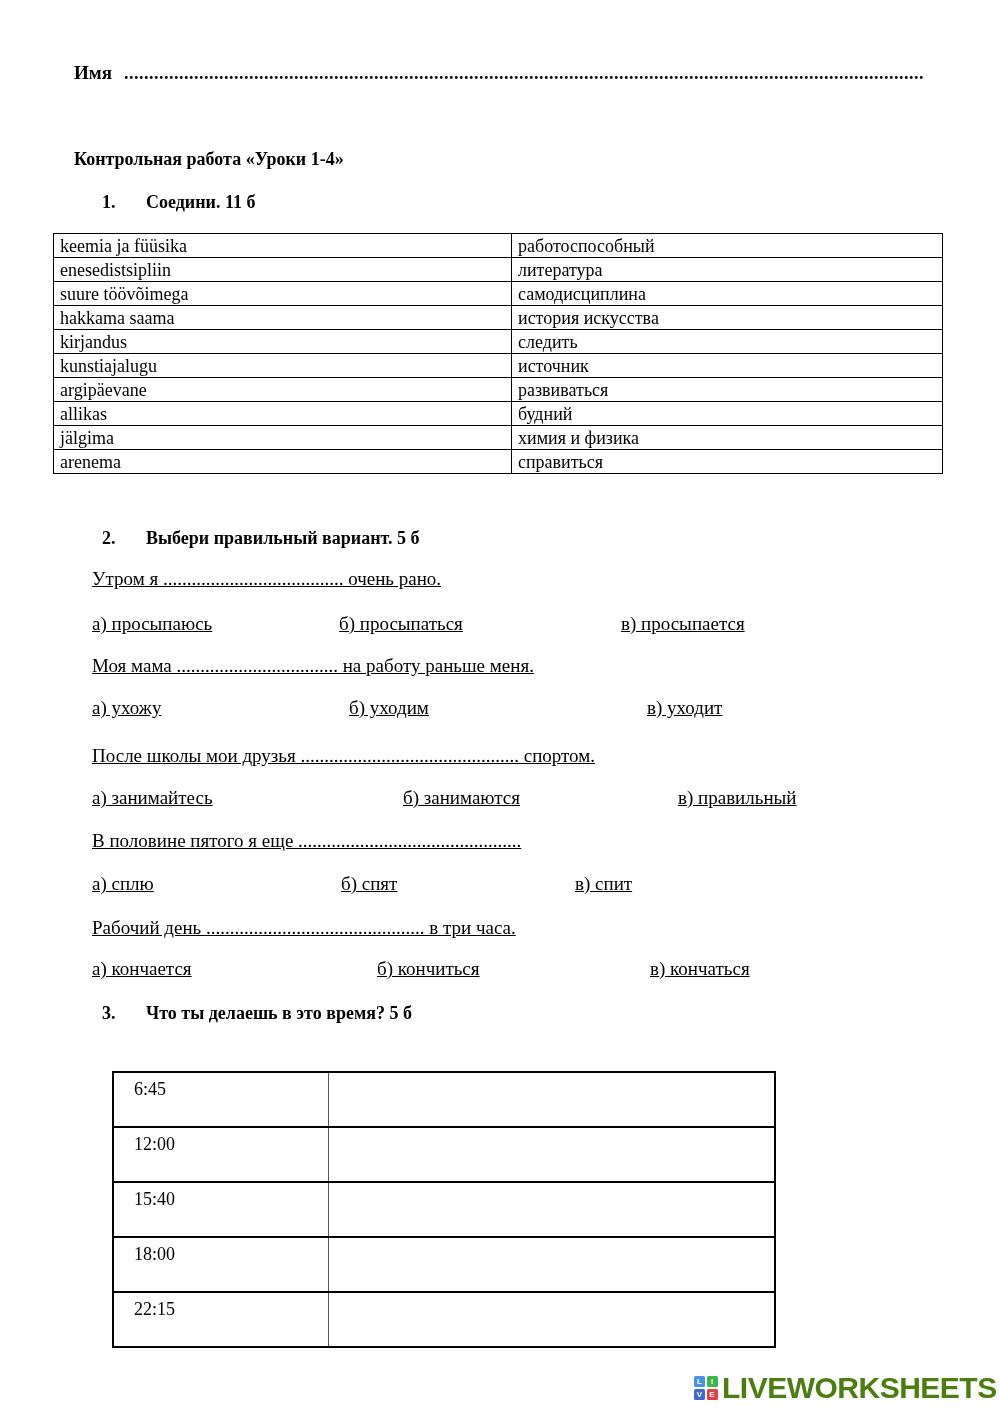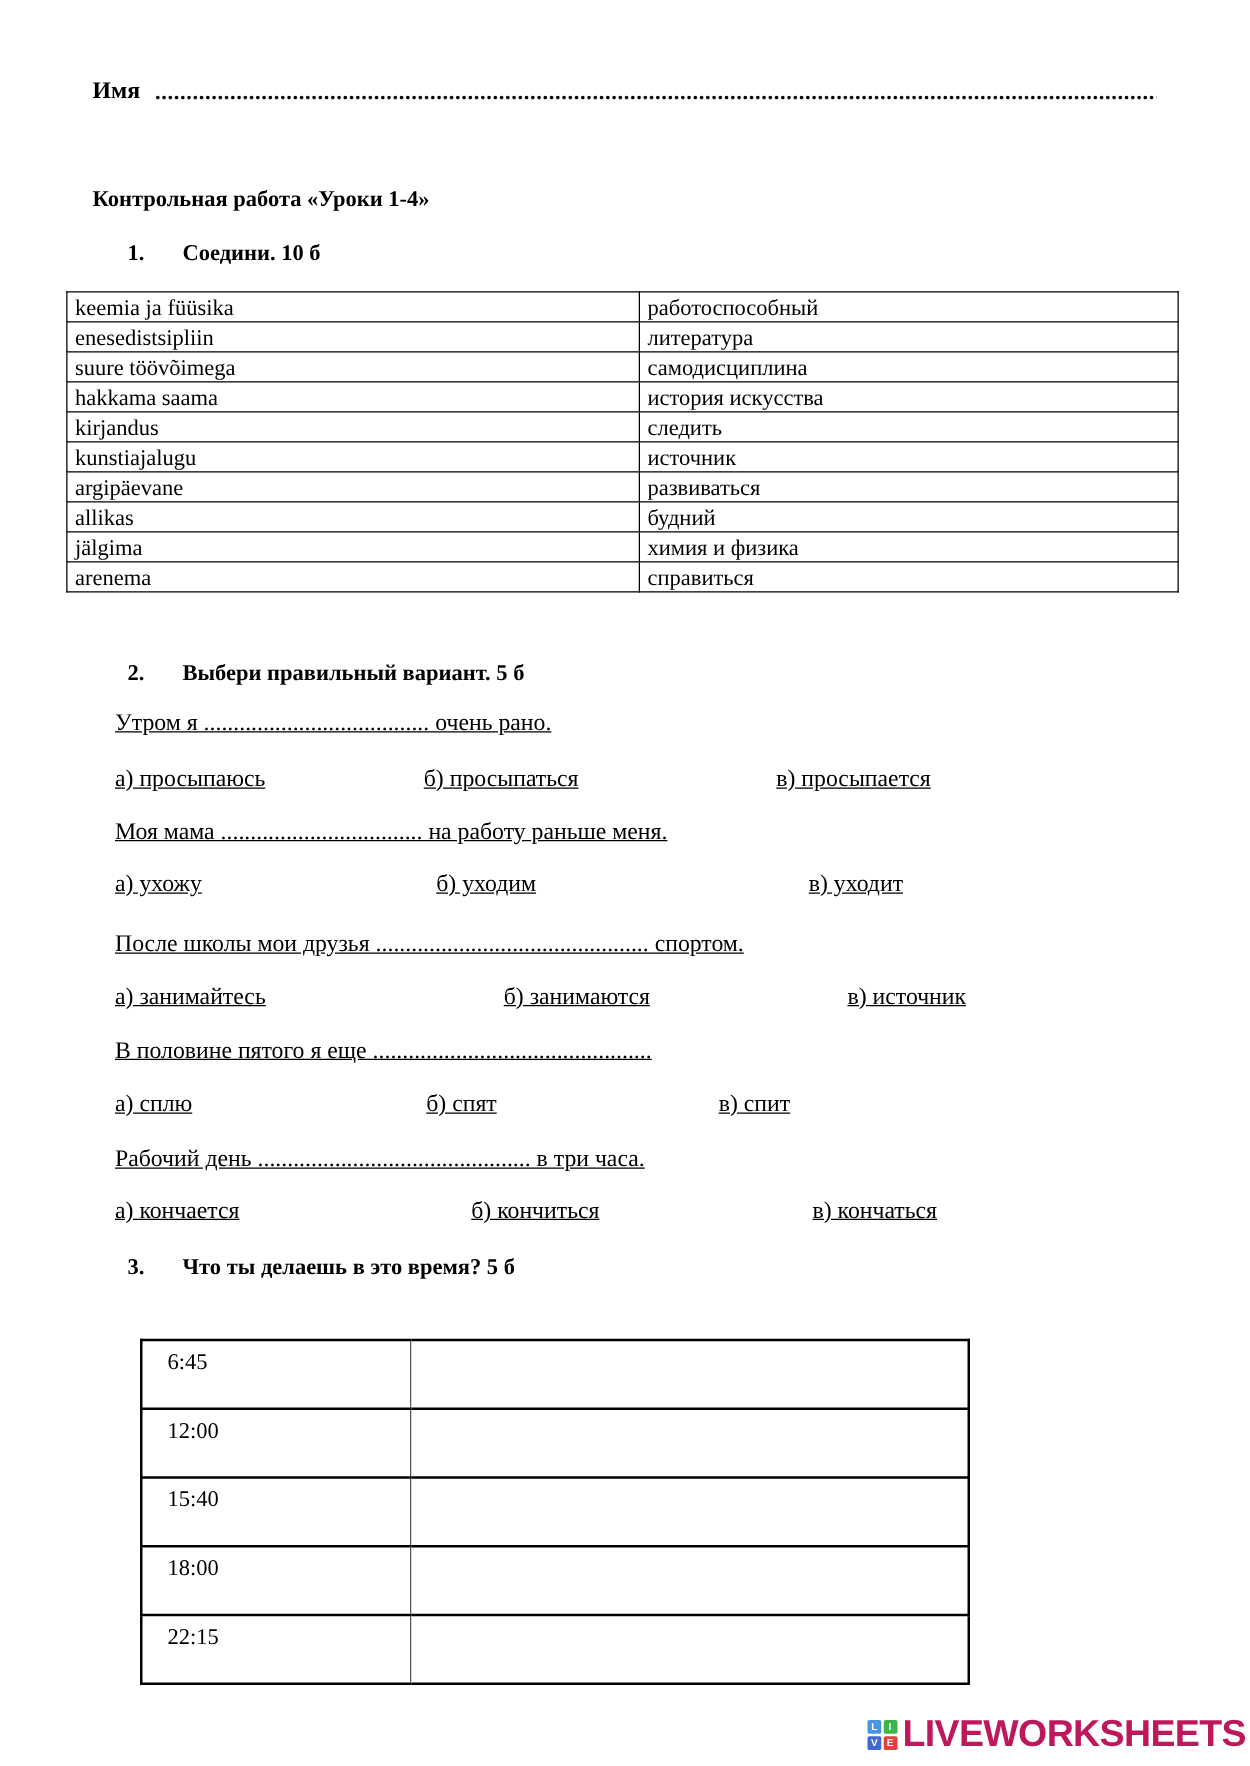--- a/index.html
+++ b/index.html
@@ -67,21 +67,21 @@
 
   <div class="abs name-line" style="left:62px;top:62px;width:863px;">
     <span class="b" style="font-size:19px;">Имя</span>
       <span class="b name-dots">........................................................................................................................................................................................................................</span>
   </div>
 
 
   <div class="abs b" style="left:62px;top:148px;">Контрольная работа «Уроки 1-4»</div>
 
   <div class="abs" style="left:90px;top:191px;">
-    <span class="b num">1.</span><span class="b">Соедини. 10 б</span>
+    <span class="b num">1.</span><span class="b">Соедини. 11 б</span>
   </div>
 
   <table class="match">
     <tbody>
       <tr>
         <td class="lcol">keemia ja füüsika</td>
         <td>работоспособный</td>
       </tr>
       <tr>
         <td class="lcol">enesedistsipliin</td>
@@ -132,21 +132,21 @@
   <div class="abs opt" style="left:621px;top:613px;">в) просыпается</div>
 
   <div class="abs q" style="left:92px;top:655px;">Моя мама .................................. на работу раньше меня.</div>
   <div class="abs opt" style="left:92px;top:697px;">а) ухожу</div>
   <div class="abs opt" style="left:349px;top:697px;">б) уходим</div>
   <div class="abs opt" style="left:647px;top:697px;">в) уходит</div>
 
   <div class="abs q" style="left:92px;top:745px;">После школы мои друзья .............................................. спортом.</div>
   <div class="abs opt" style="left:92px;top:787px;">а) занимайтесь</div>
   <div class="abs opt" style="left:403px;top:787px;">б) занимаются</div>
-  <div class="abs opt" style="left:678px;top:787px;">в) источник</div>
+  <div class="abs opt" style="left:678px;top:787px;">в) правильный</div>
 
   <div class="abs q" style="left:92px;top:830px;">В половине пятого я еще ...............................................</div>
   <div class="abs opt" style="left:92px;top:873px;">а) сплю</div>
   <div class="abs opt" style="left:341px;top:873px;">б) спят</div>
   <div class="abs opt" style="left:575px;top:873px;">в) спит</div>
 
   <div class="abs q" style="left:92px;top:917px;">Рабочий день .............................................. в три часа.</div>
   <div class="abs opt" style="left:92px;top:958px;">а) кончается</div>
   <div class="abs opt" style="left:377px;top:958px;">б) кончиться</div>
   <div class="abs opt" style="left:650px;top:958px;">в) кончаться</div>
@@ -179,15 +179,15 @@
       </tr>
     </tbody>
   </table>
 
   <div class="logo-tiles">
     <span class="tile" style="background: rgb(71, 149, 226);">L</span>
     <span class="tile" style="background: rgb(60, 181, 74);">I</span>
     <span class="tile" style="background: rgb(66, 104, 210);">V</span>
     <span class="tile" style="background: rgb(228, 63, 63);">E</span>
   </div>
-  <span class="logo-text" style="color: #be185d;">LIVEWORKSHEETS</span>
+  <span class="logo-text" style="color: #4d7c0f;">LIVEWORKSHEETS</span>
 
 </div>
 
 </body></html>

